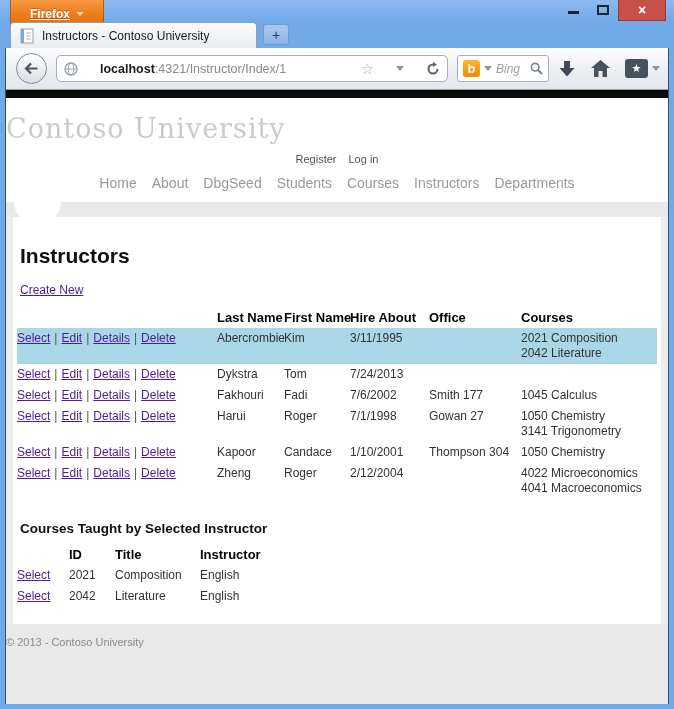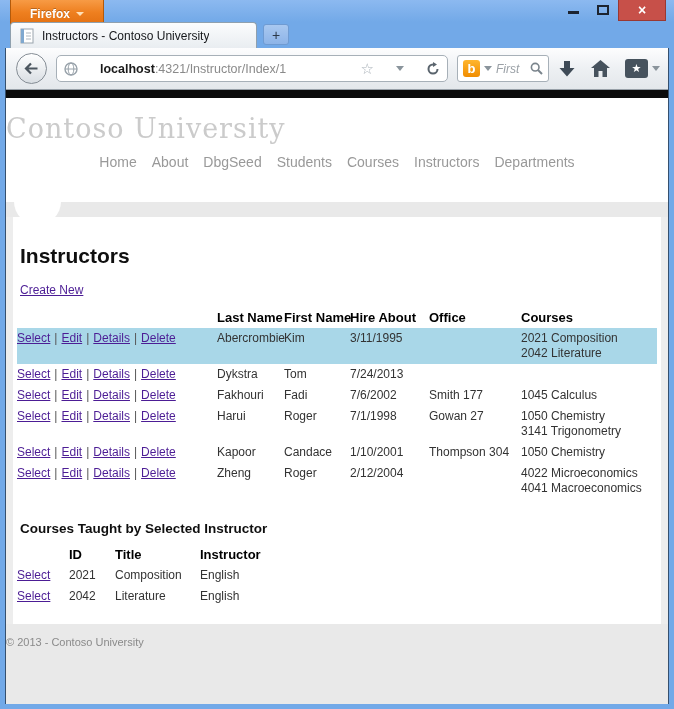--- a/index.html
+++ b/index.html
@@ -11,21 +11,21 @@
     overflow: hidden;
   }
   
   .titlebar { height: 22px; position: relative; background: linear-gradient(#8cb9f0,#72a9e8); }
   .ff-btn {
     position: absolute; left: 10px; top: 0; width: 94px; height: 29px;
     background: linear-gradient(#f79b45,#ee7f1f 45%,#e06c0e);
     border: 1px solid #b35a0a; border-top: none; border-radius: 0 0 4px 4px;
     color: #fff; font-weight: bold; font-size: 12px;
     display: flex; align-items: center; justify-content: center; gap: 6px;
-    text-shadow: 0 -1px 0 rgba(0,0,0,.25); cursor: default;
+    text-shadow: 0 -1px 0 rgba(0,0,0,.25); cursor: default; text-decoration: underline;
   }
   .ff-btn .caret { width: 0; height: 0; border-left: 4px solid transparent; border-right: 4px solid transparent; border-top: 4px solid #ffe0b8; }
   .win-controls { position: absolute; right: 8px; top: 0; display: flex; }
   .win-btn { height: 19px; display: flex; align-items: center; justify-content: center; }
   .btn-min, .btn-max { width: 30px; }
   .glyph-min { width: 11px; height: 3px; background: #1d2430; margin-top: 6px; }
   .glyph-max { width: 12px; height: 10px; border: 2px solid #1d2430; background: transparent; }
   .btn-close { width: 48px; height: 21px; background: #c75049; border: 1px solid #993832; border-top: none;
     color: #fff; font-size: 14px; font-weight: bold; }
   
@@ -156,21 +156,21 @@
       <svg width="14" height="14" viewBox="0 0 14 14">
         <path d="M11.5 7 A4.5 4.5 0 1 1 7 2.5" fill="none" stroke="#5a646d" stroke-width="2"></path>
         <path d="M7 0 L11 2.5 L7 5 Z" fill="#5a646d"></path>
       </svg>
     </div>
     <div class="searchbox">
       <span class="bing-logo">
           <span>b</span>
         </span>
       <span class="tiny-caret"></span>
-      <span class="search-ph">First</span>
+      <span class="search-ph">Bing</span>
       <svg width="13" height="13" viewBox="0 0 13 13">
         <circle cx="5.2" cy="5.2" r="3.8" fill="none" stroke="#7a848c" stroke-width="1.6"></circle>
         <line x1="8" y1="8" x2="12" y2="12" stroke="#7a848c" stroke-width="2"></line>
       </svg>
     </div>
     <div class="tool-icons">
       <svg width="18" height="18" viewBox="0 0 18 18">
         <path d="M6 1 h6 v7 h4.5 L9 16.5 L1.5 8 H6 Z" fill="#3f4b57"></path>
       </svg>
       <svg width="19" height="17" viewBox="0 0 19 17">
@@ -181,20 +181,24 @@
         <span class="tiny-caret"></span>
       </div>
     </div>
   </div>
 
   <div class="page">
     <div class="black-bar"></div>
 
     <div class="site-header">
       <div class="site-title">Contoso University</div>
+      <div class="auth-row">
+        <a href="#">Register</a>
+        <a href="#">Log in</a>
+      </div>
       <nav class="main-nav">
         <a href="#">Home</a>
         <a href="#">About</a>
         <a href="#">DbgSeed</a>
         <a href="#">Students</a>
         <a href="#">Courses</a>
         <a href="#">Instructors</a>
         <a href="#">Departments</a>
       </nav>
     </div>

